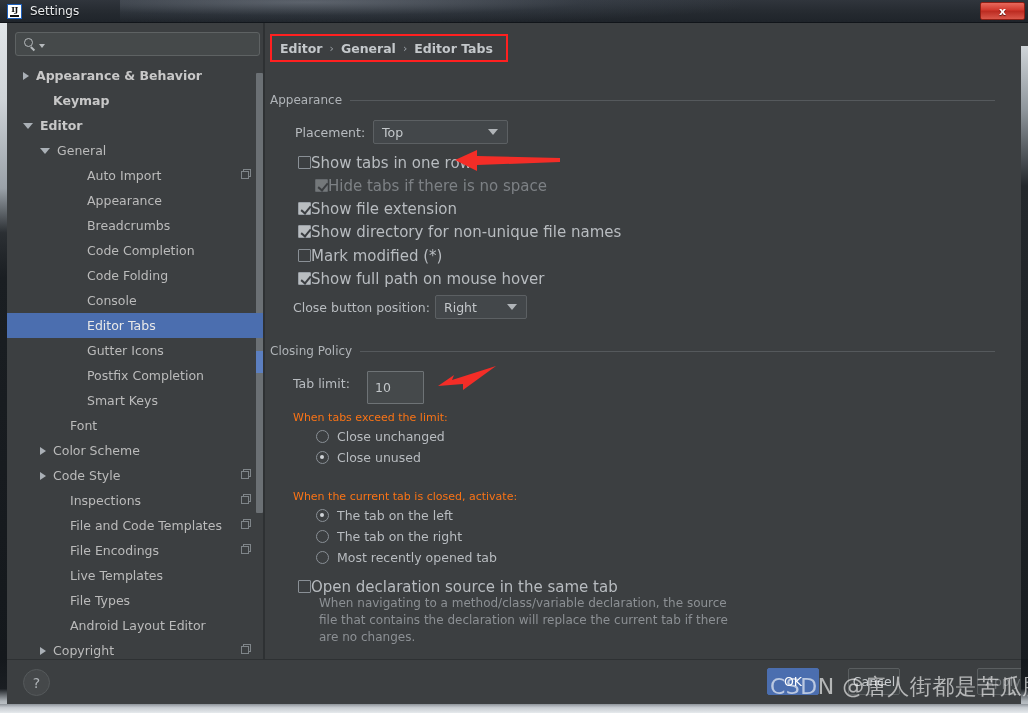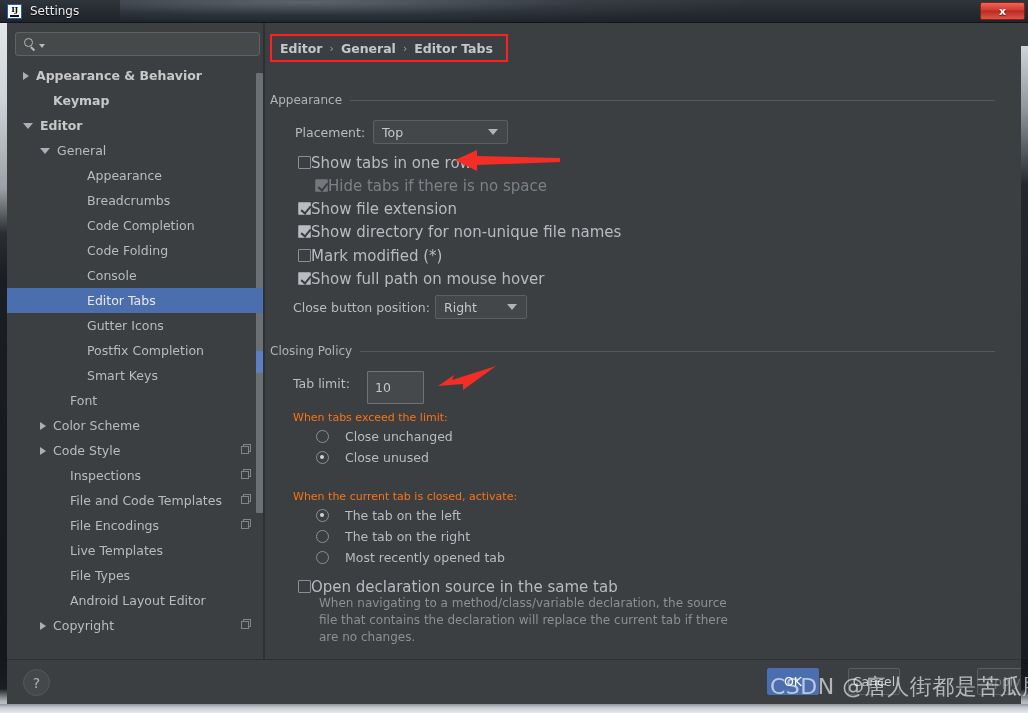--- a/index.html
+++ b/index.html
@@ -223,21 +223,21 @@
   .radiorow { position: absolute; display: flex; align-items: center; }
   .rbox {
     width: 13px; height: 13px; flex: 0 0 auto;
     border: 1.5px solid #8a9096; background: #3c3f41; border-radius: 50%;
     position: relative;
   }
   .rbox.checked::after {
     content: ""; position: absolute; left: 3px; top: 3px;
     width: 4px; height: 4px; background: #d0d4d7; border-radius: 50%;
   }
-  .radiorow .rtext { font-size: 12.5px; color: #b8bcc0; margin-left: 16px; white-space: nowrap; }
+  .radiorow .rtext { font-size: 12.5px; color: #b8bcc0; margin-left: 8px; white-space: nowrap; }
 
   .grouplabel { position: absolute; font-size: 11px; color: #f97316; white-space: nowrap; }
 
   .desc {
     position: absolute; font-size: 12px; color: #8c9094; line-height: 17px;
     width: 420px;
   }
 
   
   .arrow-svg { position: absolute; pointer-events: none; }
@@ -340,20 +340,29 @@
             </div>
             <div class="tree-row bold">
               <span style="display: inline-block; flex: 0 0 auto; width: 16px;"></span>
               <span class="tw open"></span>
               <span style="margin-left: 7px;">Editor</span>
             </div>
             <div class="tree-row">
               <span style="display: inline-block; flex: 0 0 auto; width: 33px;"></span>
               <span class="tw open"></span>
               <span style="margin-left: 7px;">General</span>
+            </div>
+            <div class="tree-row">
+              <span style="display: inline-block; flex: 0 0 auto; width: 67px;"></span>
+              <span class="tw none"></span>
+              <span style="margin-left: 7px;">Auto Import</span>
+              <span class="row-icon">
+                <span class="r1"></span>
+                <span class="r2"></span>
+              </span>
             </div>
             <div class="tree-row">
               <span style="display: inline-block; flex: 0 0 auto; width: 67px;"></span>
               <span class="tw none"></span>
               <span style="margin-left: 7px;">Appearance</span>
             </div>
             <div class="tree-row">
               <span style="display: inline-block; flex: 0 0 auto; width: 67px;"></span>
               <span class="tw none"></span>
               <span style="margin-left: 7px;">Breadcrumbs</span>

